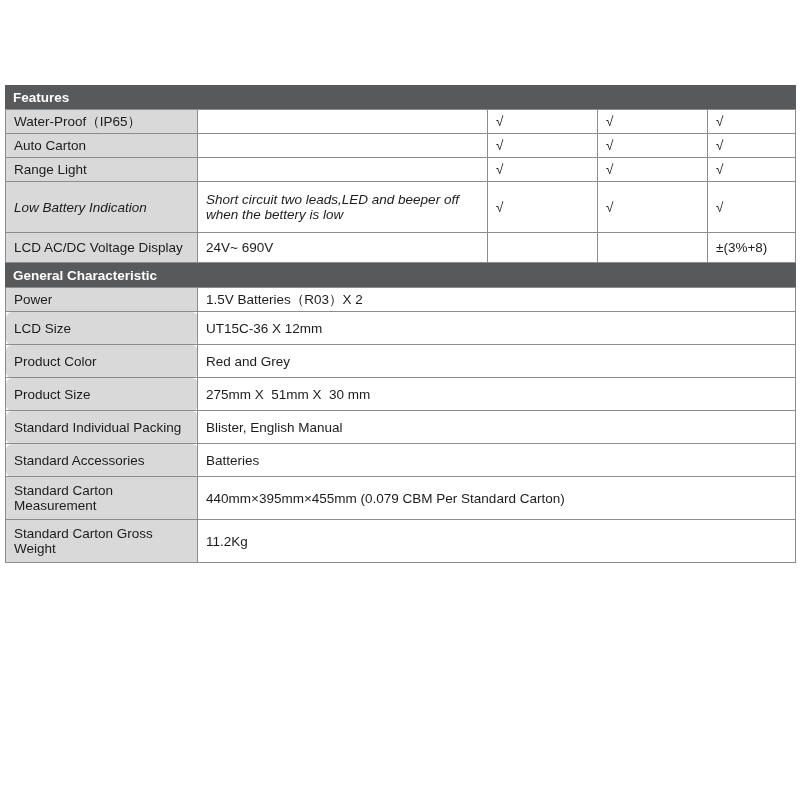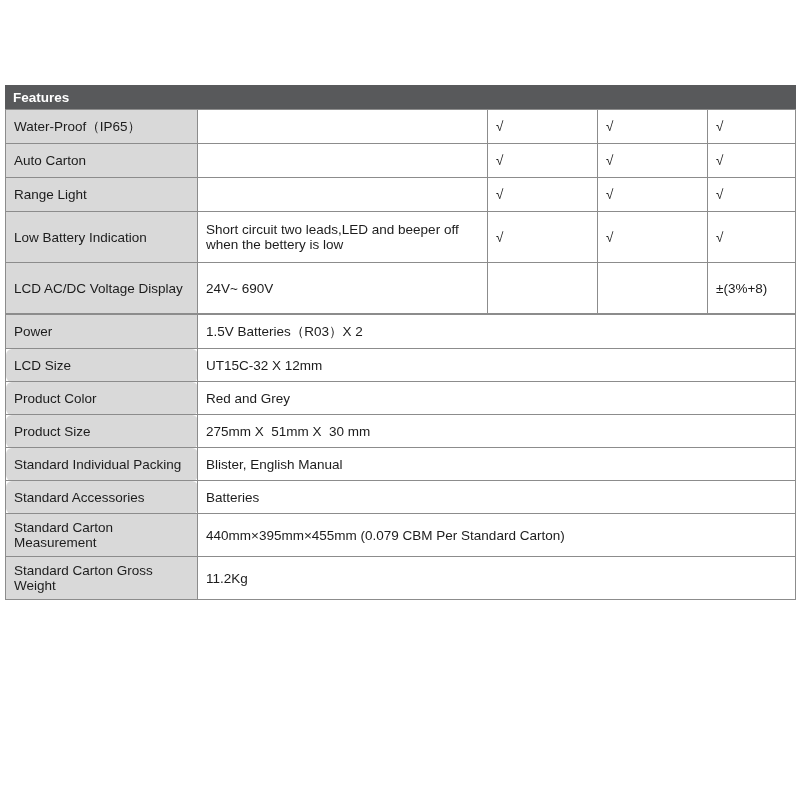--- a/index.html
+++ b/index.html
@@ -39,24 +39,24 @@
     white-space: pre-wrap;
     overflow: hidden;
   }
   td.label-cell {
     background: #d9d9d9;
   }
   td.check-cell {
     padding-left: 10px;
     font-size: 14px;
   }
-  tr.r34 td { height: 34px; }
+  tr.r34 td { height: 24px; }
   tr.r33 td { height: 33px; border-radius: 6px; }
-  tr.r35 td { height: 51px; }
-  tr.r51 td { height: 51px; }
+  tr.r35 td { height: 30px; }
+  tr.r51 td { height: 51px; font-style: italic; }
   tr.r50 td { height: 50px; }
   tr.r53 td { height: 43px; margin-top: 20px; }
 </style>
 </head>
 <body>
 
 <div class="sheet">
 
   <div class="section-header">
     <span>Features</span>
@@ -102,34 +102,37 @@
       <tr class="r35">
         <td class="label-cell">LCD AC/DC Voltage Display</td>
         <td class="desc-cell">24V~ 690V</td>
         <td class="check-cell"></td>
         <td class="check-cell"></td>
         <td class="check-cell">±(3%+8)</td>
       </tr>
     </tbody>
   </table>
 
+  <div class="section-header">
+    <span>General Characteristic</span>
+  </div>
 
   <table class="spec-table">
     <colgroup>
       <col style="width:192px">
       <col>
     </colgroup>
     <tbody>
       <tr class="r34">
         <td class="label-cell">Power</td>
         <td class="value-cell">1.5V Batteries（R03）X 2</td>
       </tr>
       <tr class="r33">
         <td class="label-cell">LCD Size</td>
-        <td class="value-cell">UT15C-32 X 12mm</td>
+        <td class="value-cell">UT15C-36 X 12mm</td>
       </tr>
       <tr class="r33">
         <td class="label-cell">Product Color</td>
         <td class="value-cell">Red and Grey</td>
       </tr>
       <tr class="r33">
         <td class="label-cell">Product Size</td>
         <td class="value-cell">275mm X  51mm X  30 mm</td>
       </tr>
       <tr class="r33">

